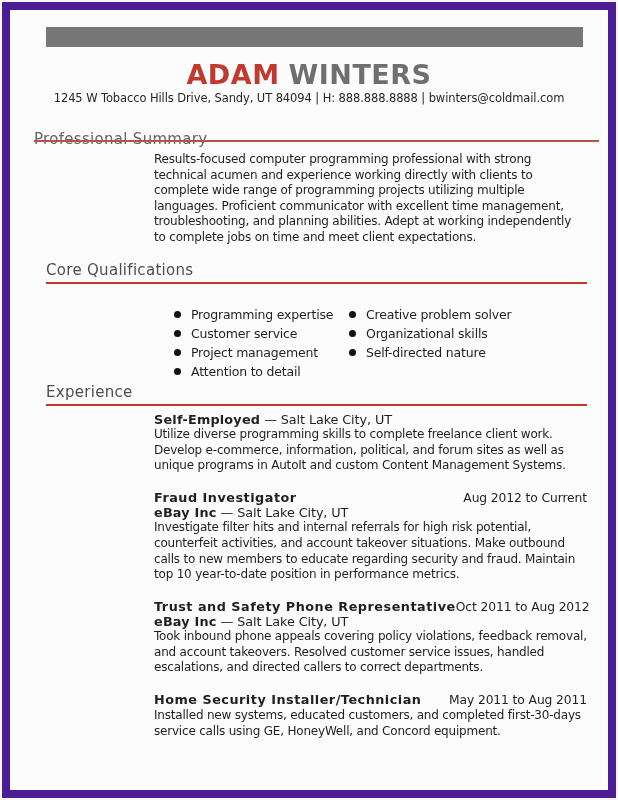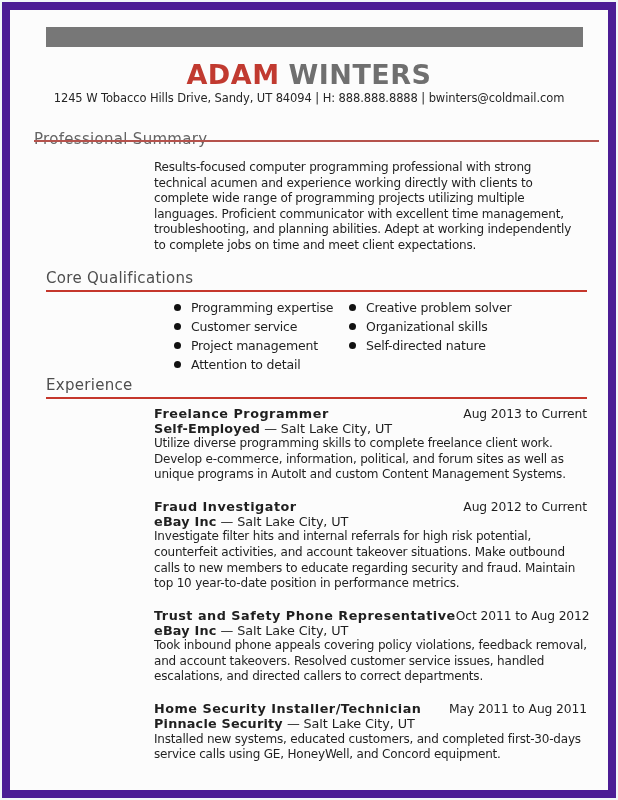--- a/index.html
+++ b/index.html
@@ -37,24 +37,24 @@
   .sec-head.struck .strike-line{
     position:absolute;left:0;right:-12px;top:9px;height:2px;
     background:#b5524c;pointer-events:none;
   }
   .sum-head{margin-top:26px;}
   .body-col{margin-left:108px;width:433px;color:#1f1f1f;}
   .para{
     font-size:12px;line-height:15.6px;letter-spacing:-0.2px;
     white-space:pre;
   }
-  .summary-text{margin-top:12px;}
+  .summary-text{margin-top:4px;}
   .core-head{margin-top:16px;}
   .quals{
-    margin:6px 0 0 128px;display:flex;color:#1f1f1f;
+    margin:21px 0 0 128px;display:flex;color:#1f1f1f;
   }
   .quals ul{
     list-style:none;margin:0;padding:0;
   }
   .quals ul.col-1{width:175px;}
   .quals li{
     font-size:12.5px;line-height:19px;letter-spacing:-0.2px;
     white-space:nowrap;
   }
   .quals li .dot{
@@ -122,24 +122,20 @@
           <li><span class="dot"></span><span>Organizational skills</span></li>
           <li><span class="dot"></span><span>Self-directed nature</span></li>
         </ul>
       </div>
 
       <div class="sec-head ruled exp-head">
         <span>Experience</span>
       </div>
 
       <div class="job job-1">
-        <div class="job-title-row">
-          <span class="job-title">Freelance Programmer</span>
-          <span class="job-dates">Aug 2013 to Current</span>
-        </div>
         <div class="job-company-row">
           <span class="job-company">Self-Employed</span><span class="job-location">— Salt Lake City, UT</span>
         </div>
         <div class="para job-desc">Utilize diverse programming skills to complete freelance client work.
 Develop e-commerce, information, political, and forum sites as well as
 unique programs in AutoIt and custom Content Management Systems.</div>
       </div>
 
       <div class="job job-n">
         <div class="job-title-row">
@@ -166,22 +162,19 @@
         <div class="para job-desc">Took inbound phone appeals covering policy violations, feedback removal,
 and account takeovers. Resolved customer service issues, handled
 escalations, and directed callers to correct departments.</div>
       </div>
 
       <div class="job job-n">
         <div class="job-title-row">
           <span class="job-title">Home Security Installer/Technician</span>
           <span class="job-dates">May 2011 to Aug 2011</span>
         </div>
-        <div class="job-company-row">
-          <span class="job-company">Pinnacle Security</span><span class="job-location">— Salt Lake City, UT</span>
-        </div>
         <div class="para job-desc">Installed new systems, educated customers, and completed first-30-days
 service calls using GE, HoneyWell, and Concord equipment.</div>
       </div>
 
     </div>
   </div>
 </div>
 
 </body></html>

